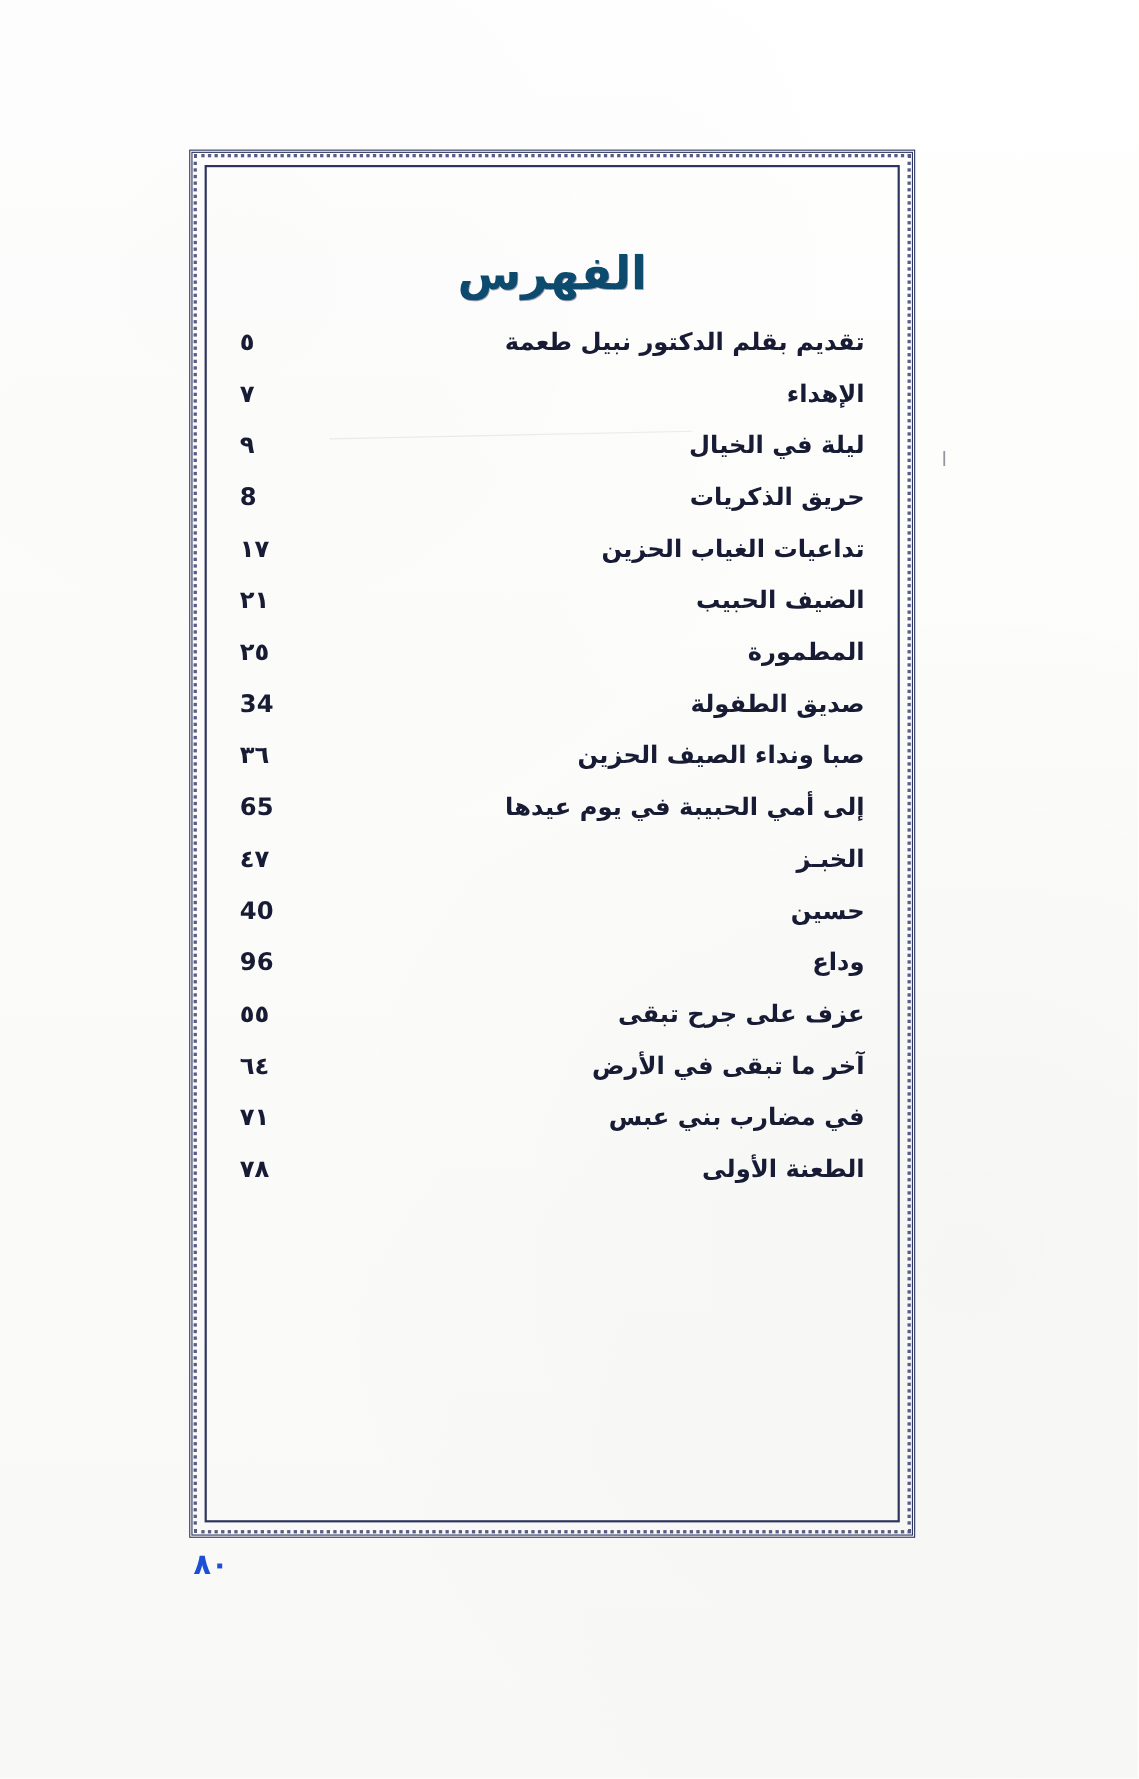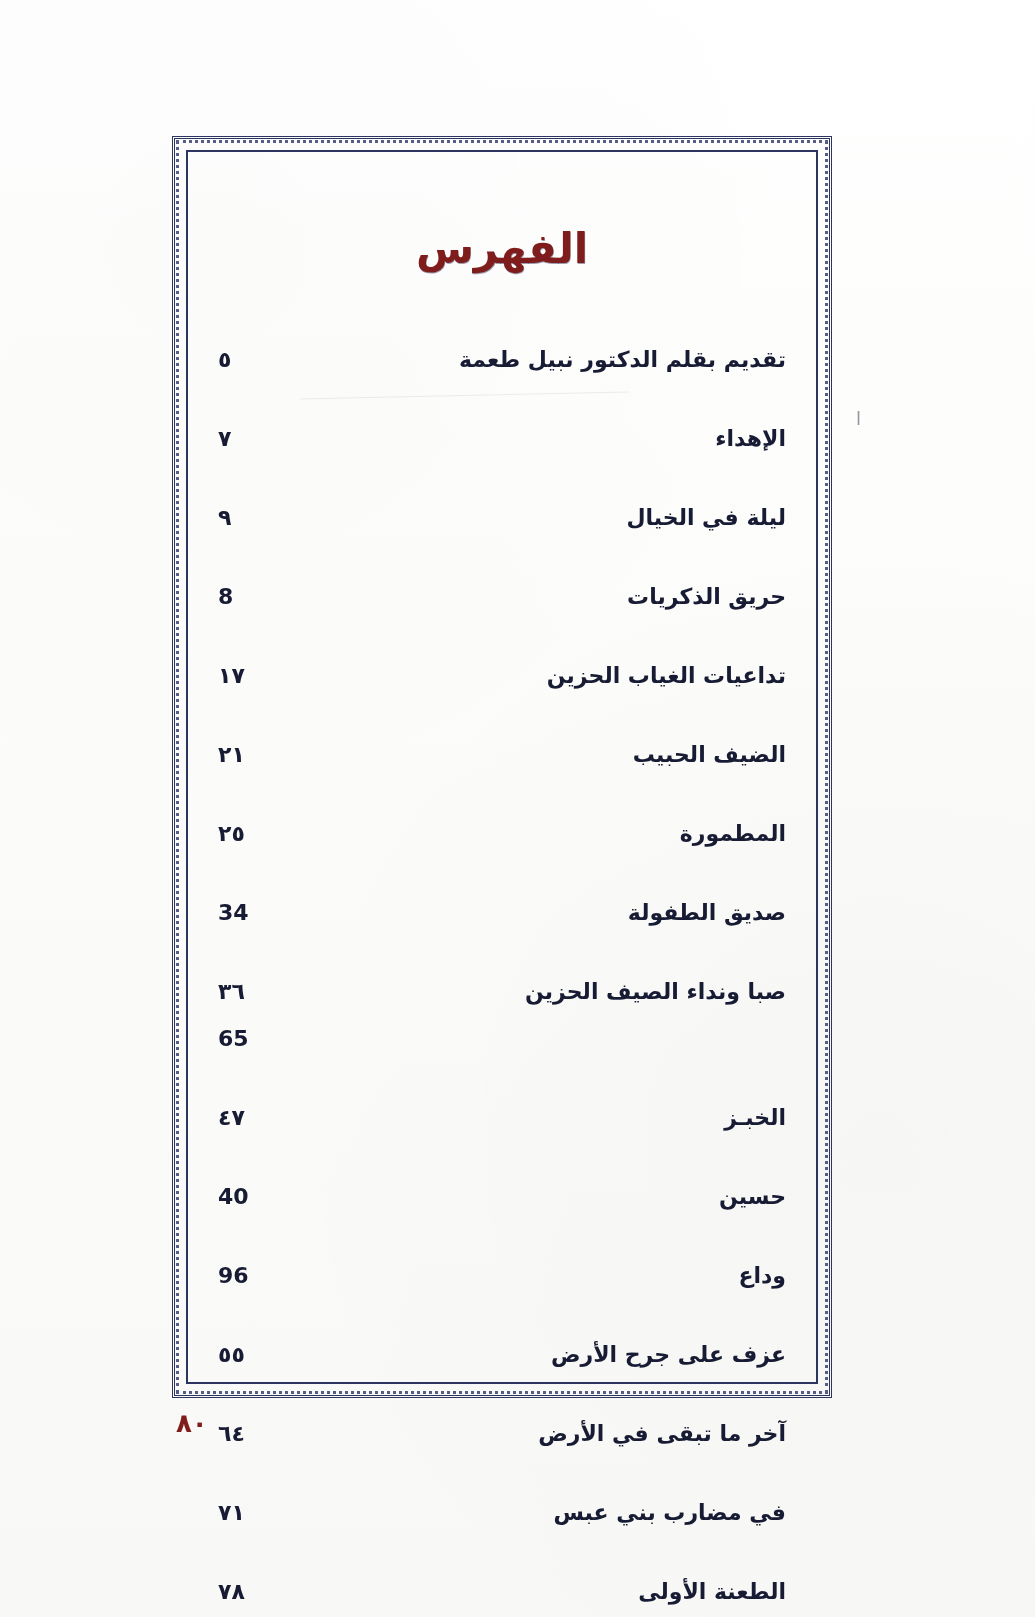--- a/index.html
+++ b/index.html
@@ -61,22 +61,22 @@
     width: 604px;
     height: 1196px;
     box-sizing: border-box;
     padding: 40px 18px 10px 18px;
   }
   .toc-title {
     text-align: center;
     font-size: 42px;
     font-weight: bold;
     letter-spacing: 2px;
-    color: #7f1d1d;
-    margin: 14px 0 42px 0;
+    color: #0c4a6e;
+    margin: 14px 0 26px 0;
     font-family: "DejaVu Sans", sans-serif;
     text-shadow: 0.6px 0.6px 0 rgba(40,45,90,0.45);
   }
   .toc-list {
     list-style: none;
     margin: 0;
     padding: 0;
   }
   .toc-row {
     display: flex;
@@ -84,21 +84,20 @@
     direction: rtl;
     margin: 0 0 22px 0;
     font-size: 22px;
     font-weight: bold;
     color: #171b33;
     white-space: nowrap;
   }
   .toc-label {
     flex: 0 0 auto;
     padding-left: 4px;
-    margin-top: 32px;
   }
   .toc-leader {
     flex: 1 1 auto;
     position: relative;
     height: 1px;
     margin: 0 4px 0 6px;
     top: -6px;
     overflow: hidden;
     color: #171b33;
   }
@@ -119,21 +118,21 @@
     font-size: 22px;
     font-weight: bold;
     direction: rtl;
   }
   .folio {
     position: absolute;
     left: 176px;
     top: 1408px;
     font-size: 26px;
     font-weight: bold;
-    color: #7f1d1d;
+    color: #1d4ed8;
     letter-spacing: 1px;
   }
   .scan-mark-1 {
     position: absolute;
     left: 855px;
     top: 408px;
     width: 6px;
     height: 30px;
     color: #6a6a78;
     font-size: 18px;
@@ -207,40 +206,41 @@
         <span class="toc-label">صديق الطفولة</span>
         <span class="toc-leader"></span>
         <span class="toc-page">34</span>
       </li>
       <li class="toc-row">
         <span class="toc-label">صبا ونداء الصيف الحزين</span>
         <span class="toc-leader"></span>
         <span class="toc-page">٣٦</span>
       </li>
       <li class="toc-row">
+        <span class="toc-label">إلى أمي الحبيبة في يوم عيدها</span>
         <span class="toc-leader"></span>
         <span class="toc-page">65</span>
       </li>
       <li class="toc-row">
         <span class="toc-label">الخبـز</span>
         <span class="toc-leader"></span>
         <span class="toc-page">٤٧</span>
       </li>
       <li class="toc-row">
         <span class="toc-label">حسين</span>
         <span class="toc-leader"></span>
         <span class="toc-page">40</span>
       </li>
       <li class="toc-row">
         <span class="toc-label">وداع</span>
         <span class="toc-leader"></span>
         <span class="toc-page">96</span>
       </li>
       <li class="toc-row">
-        <span class="toc-label">عزف على جرح الأرض</span>
+        <span class="toc-label">عزف على جرح تبقى</span>
         <span class="toc-leader"></span>
         <span class="toc-page">٥٥</span>
       </li>
       <li class="toc-row">
         <span class="toc-label">آخر ما تبقى في الأرض</span>
         <span class="toc-leader"></span>
         <span class="toc-page">٦٤</span>
       </li>
       <li class="toc-row">
         <span class="toc-label">في مضارب بني عبس</span>

